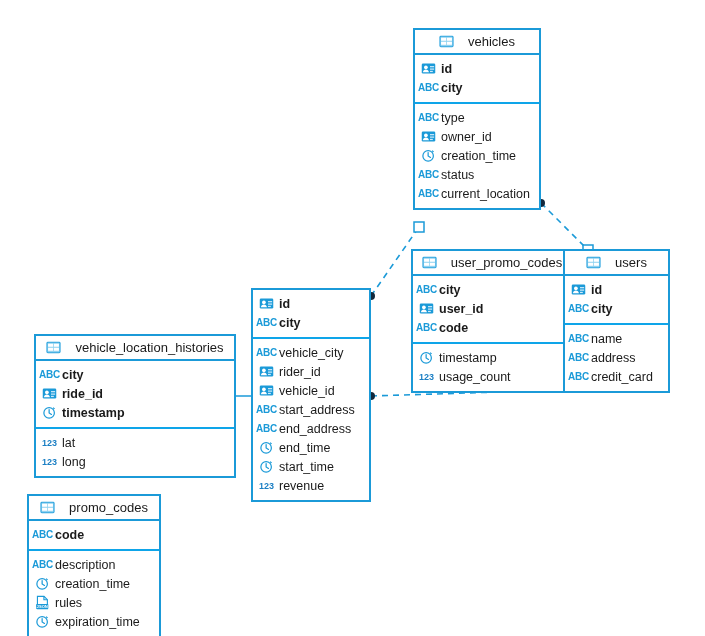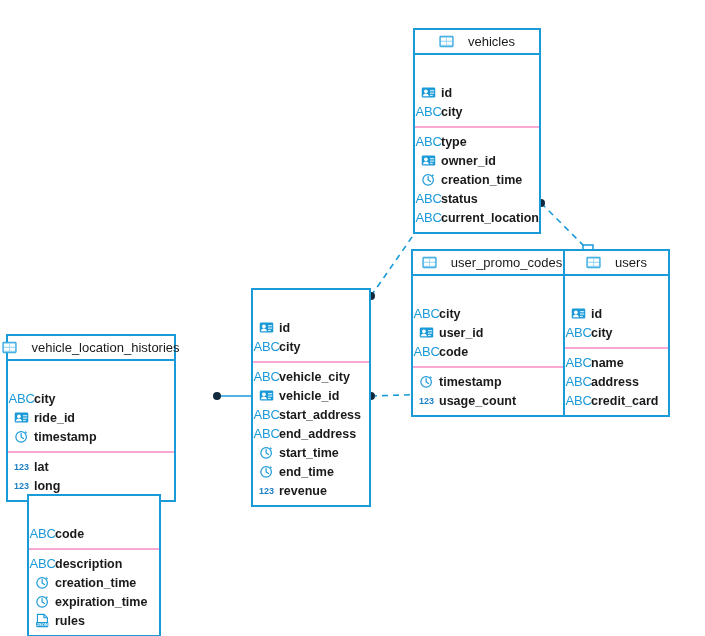--- a/index.html
+++ b/index.html
@@ -52,55 +52,53 @@
   .entity-title {
     font-size: 13px;
     color: #1a1a1a;
     white-space: nowrap;
   }
 
   .col-group {
     padding: 4px 0 5px 0;
   }
   .col-group.keys {
-    border-bottom: 2px solid #f9a8d4;
-    margin-top: 24px;
+    border-bottom: 2px solid #0ea5e9;
   }
 
   .col {
     display: flex;
     align-items: center;
     gap: 5px;
     height: 19px;
     padding: 0 6px;
     box-sizing: border-box;
     white-space: nowrap;
   }
   .col-label {
     font-size: 12.5px;
     color: #1a1a1a;
-    font-weight: bold;
   }
   .col.is-key .col-label {
     font-weight: bold;
   }
 
   
   .ico {
     flex: 0 0 auto;
     width: 15px;
     height: 15px;
     display: inline-flex;
     align-items: center;
     justify-content: center;
   }
   .ico svg { display: block; }
   .ico-text {
-    font-size: 13px;
-    font-weight: normal;
+    font-size: 10px;
+    font-weight: bold;
     color: #1b9ad8;
     letter-spacing: -0.2px;
     font-family: "Liberation Sans", sans-serif;
   }
   .ico-num {
     font-size: 9px;
     font-weight: bold;
     color: #1b7fc4;
     font-family: "Liberation Sans", sans-serif;
   }
@@ -362,20 +360,33 @@
           <span class="ico">
             <svg width="15" height="15" viewBox="0 0 16 16">
               <rect x="0.8" y="2.6" width="14.4" height="10.8" rx="1.4" fill="#1b9ad8"></rect>
               <circle cx="5.2" cy="6.7" r="2" fill="#ffffff"></circle>
               <path d="M1.9 12.1c0.3-2 1.6-3.1 3.3-3.1s3 1.1 3.3 3.1z" fill="#ffffff"></path>
               <rect x="9.6" y="5.4" width="4.4" height="1.3" fill="#cfeafa"></rect>
               <rect x="9.6" y="8" width="4.4" height="1.3" fill="#cfeafa"></rect>
               <rect x="9.6" y="10.5" width="3" height="1.3" fill="#cfeafa"></rect>
             </svg>
           </span>
+          <span class="col-label">rider_id</span>
+        </div>
+        <div class="col">
+          <span class="ico">
+            <svg width="15" height="15" viewBox="0 0 16 16">
+              <rect x="0.8" y="2.6" width="14.4" height="10.8" rx="1.4" fill="#1b9ad8"></rect>
+              <circle cx="5.2" cy="6.7" r="2" fill="#ffffff"></circle>
+              <path d="M1.9 12.1c0.3-2 1.6-3.1 3.3-3.1s3 1.1 3.3 3.1z" fill="#ffffff"></path>
+              <rect x="9.6" y="5.4" width="4.4" height="1.3" fill="#cfeafa"></rect>
+              <rect x="9.6" y="8" width="4.4" height="1.3" fill="#cfeafa"></rect>
+              <rect x="9.6" y="10.5" width="3" height="1.3" fill="#cfeafa"></rect>
+            </svg>
+          </span>
           <span class="col-label">vehicle_id</span>
         </div>
         <div class="col">
           <span class="ico">
             <span class="ico-text">ABC</span>
           </span>
           <span class="col-label">start_address</span>
         </div>
         <div class="col">
           <span class="ico">
@@ -384,41 +395,41 @@
           <span class="col-label">end_address</span>
         </div>
         <div class="col">
           <span class="ico">
             <svg width="15" height="15" viewBox="0 0 16 16">
               <circle cx="7.6" cy="8.4" r="5.6" fill="#ffffff" stroke="#1b9ad8" stroke-width="1.3"></circle>
               <path d="M7.6 4.9v3.6l2.5 1.6" fill="none" stroke="#1b9ad8" stroke-width="1.3" stroke-linecap="round"></path>
               <path d="M11.6 2.1l2.3 1.5-1.6 1.4z" fill="#1b9ad8"></path>
             </svg>
           </span>
+          <span class="col-label">end_time</span>
+        </div>
+        <div class="col">
+          <span class="ico">
+            <svg width="15" height="15" viewBox="0 0 16 16">
+              <circle cx="7.6" cy="8.4" r="5.6" fill="#ffffff" stroke="#1b9ad8" stroke-width="1.3"></circle>
+              <path d="M7.6 4.9v3.6l2.5 1.6" fill="none" stroke="#1b9ad8" stroke-width="1.3" stroke-linecap="round"></path>
+              <path d="M11.6 2.1l2.3 1.5-1.6 1.4z" fill="#1b9ad8"></path>
+            </svg>
+          </span>
           <span class="col-label">start_time</span>
         </div>
         <div class="col">
           <span class="ico">
-            <svg width="15" height="15" viewBox="0 0 16 16">
-              <circle cx="7.6" cy="8.4" r="5.6" fill="#ffffff" stroke="#1b9ad8" stroke-width="1.3"></circle>
-              <path d="M7.6 4.9v3.6l2.5 1.6" fill="none" stroke="#1b9ad8" stroke-width="1.3" stroke-linecap="round"></path>
-              <path d="M11.6 2.1l2.3 1.5-1.6 1.4z" fill="#1b9ad8"></path>
-            </svg>
-          </span>
-          <span class="col-label">end_time</span>
-        </div>
-        <div class="col">
-          <span class="ico">
             <span class="ico-num">123</span>
           </span>
           <span class="col-label">revenue</span>
         </div>
       </div>
     </div>
-    <div class="entity" style="left: 6px; top: 334px; width: 170px;">
+    <div class="entity" style="left: 34px; top: 334px; width: 202px;">
       <div class="entity-header">
         <span class="ico">
           <svg width="15" height="15" viewBox="0 0 16 16">
             <rect x="1" y="2.5" width="14" height="11" rx="1" fill="#8fd2f0"></rect>
             <rect x="2.2" y="4" width="5.4" height="3.2" fill="#ffffff"></rect>
             <rect x="8.4" y="4" width="5.4" height="3.2" fill="#ffffff"></rect>
             <rect x="2.2" y="8.3" width="5.4" height="3.2" fill="#ffffff"></rect>
             <rect x="8.4" y="8.3" width="5.4" height="3.2" fill="#ffffff"></rect>
             <rect x="1" y="2.5" width="14" height="11" rx="1" fill="none" stroke="#2aa3de" stroke-width="1.1"></rect>
           </svg>
@@ -465,20 +476,33 @@
         </div>
         <div class="col">
           <span class="ico">
             <span class="ico-num">123</span>
           </span>
           <span class="col-label">long</span>
         </div>
       </div>
     </div>
     <div class="entity" style="left: 27px; top: 494px; width: 134px;">
+      <div class="entity-header">
+        <span class="ico">
+          <svg width="15" height="15" viewBox="0 0 16 16">
+            <rect x="1" y="2.5" width="14" height="11" rx="1" fill="#8fd2f0"></rect>
+            <rect x="2.2" y="4" width="5.4" height="3.2" fill="#ffffff"></rect>
+            <rect x="8.4" y="4" width="5.4" height="3.2" fill="#ffffff"></rect>
+            <rect x="2.2" y="8.3" width="5.4" height="3.2" fill="#ffffff"></rect>
+            <rect x="8.4" y="8.3" width="5.4" height="3.2" fill="#ffffff"></rect>
+            <rect x="1" y="2.5" width="14" height="11" rx="1" fill="none" stroke="#2aa3de" stroke-width="1.1"></rect>
+          </svg>
+        </span>
+        <span class="entity-title">promo_codes</span>
+      </div>
       <div class="col-group keys">
         <div class="col is-key">
           <span class="ico">
             <span class="ico-text">ABC</span>
           </span>
           <span class="col-label">code</span>
         </div>
       </div>
       <div class="col-group">
         <div class="col">
@@ -489,37 +513,37 @@
         </div>
         <div class="col">
           <span class="ico">
             <svg width="15" height="15" viewBox="0 0 16 16">
               <circle cx="7.6" cy="8.4" r="5.6" fill="#ffffff" stroke="#1b9ad8" stroke-width="1.3"></circle>
               <path d="M7.6 4.9v3.6l2.5 1.6" fill="none" stroke="#1b9ad8" stroke-width="1.3" stroke-linecap="round"></path>
               <path d="M11.6 2.1l2.3 1.5-1.6 1.4z" fill="#1b9ad8"></path>
             </svg>
           </span>
           <span class="col-label">creation_time</span>
-        </div>
-        <div class="col">
-          <span class="ico">
-            <svg width="15" height="15" viewBox="0 0 16 16">
-              <circle cx="7.6" cy="8.4" r="5.6" fill="#ffffff" stroke="#1b9ad8" stroke-width="1.3"></circle>
-              <path d="M7.6 4.9v3.6l2.5 1.6" fill="none" stroke="#1b9ad8" stroke-width="1.3" stroke-linecap="round"></path>
-              <path d="M11.6 2.1l2.3 1.5-1.6 1.4z" fill="#1b9ad8"></path>
-            </svg>
-          </span>
-          <span class="col-label">expiration_time</span>
         </div>
         <div class="col">
           <span class="ico">
             <svg width="15" height="15" viewBox="0 0 16 16">
               <path d="M2.6 1.4h7l3.6 3.6v9.6H2.6z" fill="#ffffff" stroke="#1b9ad8" stroke-width="1.2"></path>
               <path d="M9.5 1.4v3.7h3.7" fill="none" stroke="#1b9ad8" stroke-width="1.2"></path>
               <rect x="1.2" y="9.6" width="13" height="5.2" rx="0.8" fill="#1b9ad8"></rect>
               <text x="7.7" y="13.8" font-size="4.4" font-weight="bold" fill="#ffffff" text-anchor="middle" font-family="Liberation Sans, sans-serif">JSON</text>
             </svg>
           </span>
           <span class="col-label">rules</span>
         </div>
+        <div class="col">
+          <span class="ico">
+            <svg width="15" height="15" viewBox="0 0 16 16">
+              <circle cx="7.6" cy="8.4" r="5.6" fill="#ffffff" stroke="#1b9ad8" stroke-width="1.3"></circle>
+              <path d="M7.6 4.9v3.6l2.5 1.6" fill="none" stroke="#1b9ad8" stroke-width="1.3" stroke-linecap="round"></path>
+              <path d="M11.6 2.1l2.3 1.5-1.6 1.4z" fill="#1b9ad8"></path>
+            </svg>
+          </span>
+          <span class="col-label">expiration_time</span>
+        </div>
       </div>
     </div>
   </div>
 
 </body></html>

